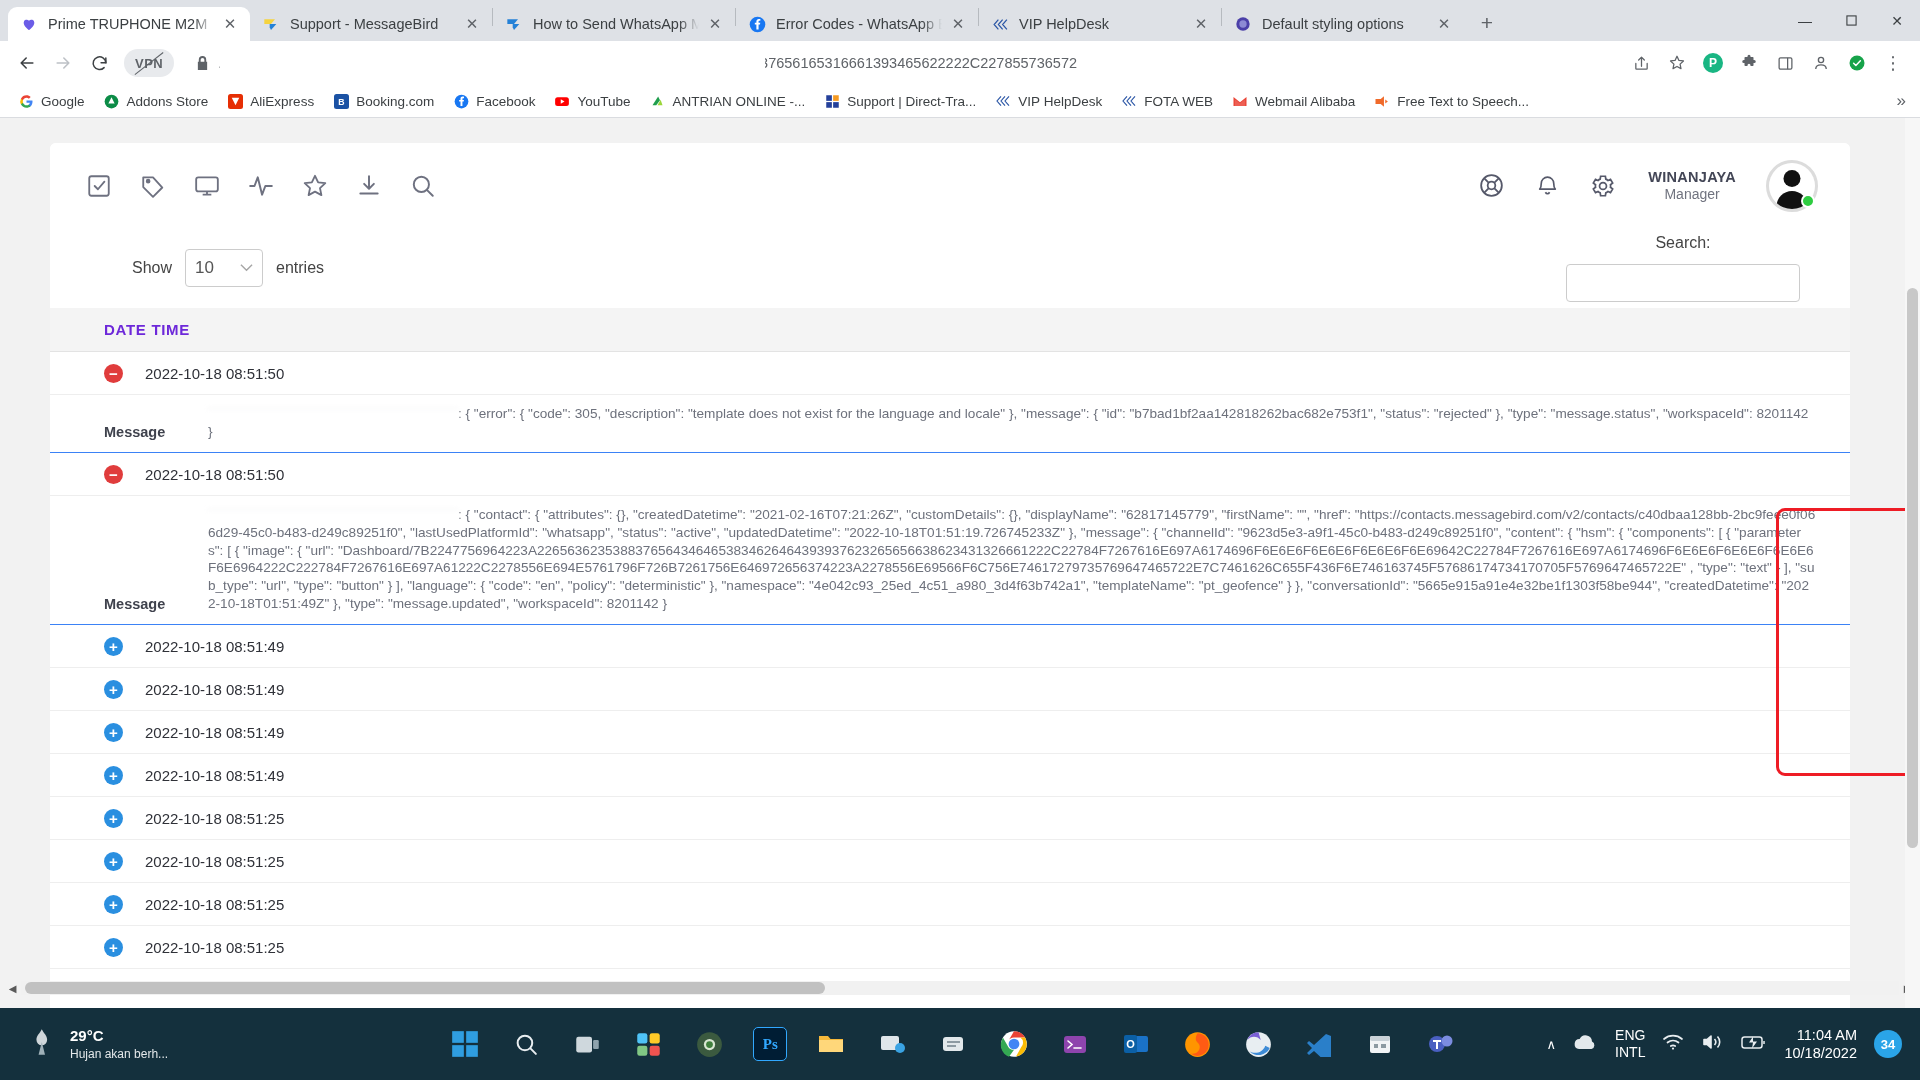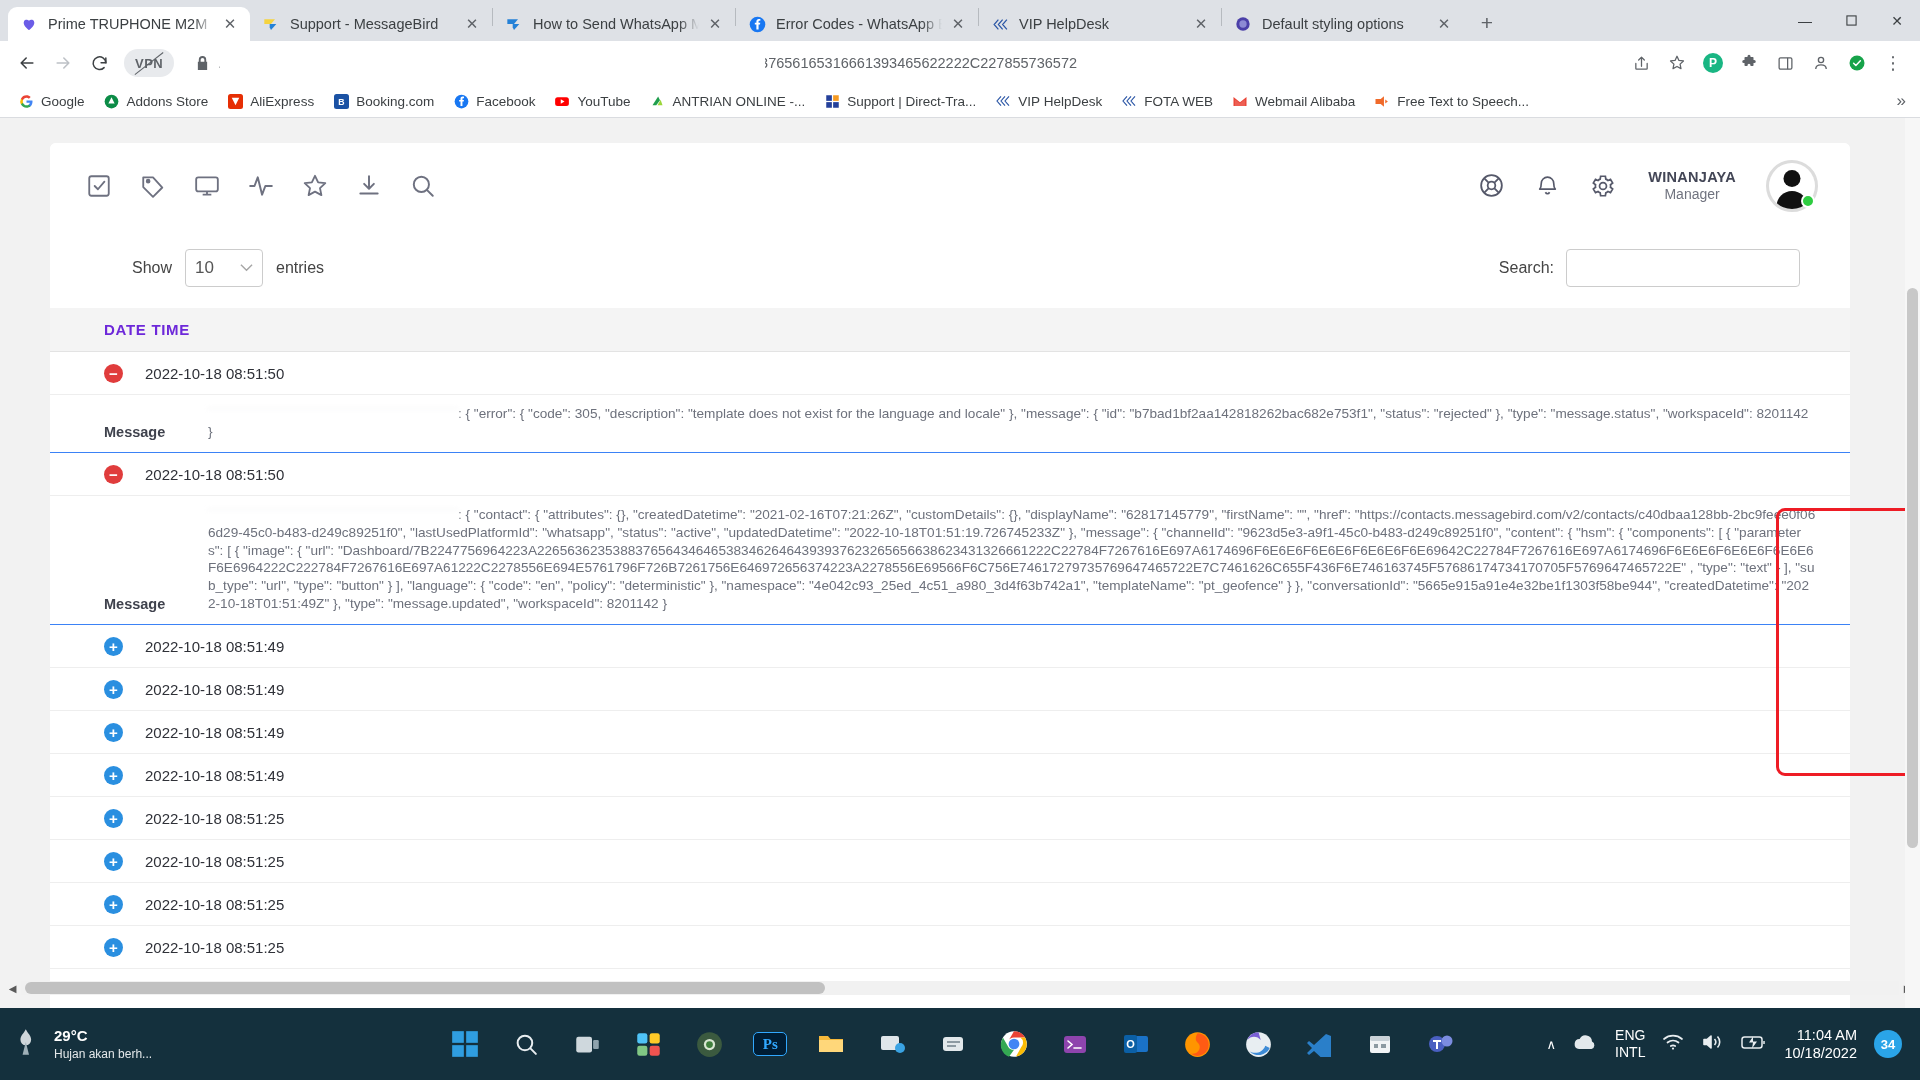--- a/index.html
+++ b/index.html
@@ -172,21 +172,21 @@
   .show-group { display: flex; align-items: center; gap: 13px; font-size: 16px; color: #444; }
   .select-box {
     width: 78px; height: 38px; border: 1px solid #ccc; border-radius: 4px;
     display: flex; align-items: center; padding: 0 9px; font-size: 17px; color: #555;
     position: relative; background: #fff;
   }
   .select-box .caret {
     position: absolute; right: 9px; top: 50%; transform: translateY(-50%);
     color: #999; font-size: 11px;
   }
-  .search-group { margin-left: auto; display: flex; align-items: center; gap: 12px; }
+  .search-group { margin-left: auto; display: flex; align-items: center; gap: 12px; flex-direction: column; }
   .search-label { font-size: 16px; color: #444; }
   .search-input {
     width: 234px; height: 38px; border: 1px solid #ccc; border-radius: 4px;
     background: #fff;
   }
 
   .table-wrap {
     position: absolute; left: 50px; top: 190px; width: 1800px; height: 790px;
     background: #fff; overflow: hidden;
   }
@@ -247,26 +247,26 @@
   .vscroll-thumb {
     position: absolute; left: 2px; top: 170px; width: 11px; height: 560px;
     background: #c8c8c8; border-radius: 6px;
   }
 
   
   .taskbar {
     position: absolute; left: 0; bottom: 0; width: 1920px; height: 72px;
     background: #14303d; display: flex; align-items: center; color: #fff;
   }
-  .weather { display: flex; align-items: center; gap: 12px; padding-left: 16px; width: 360px; }
+  .weather { display: flex; align-items: center; gap: 12px; padding-left: 32px; width: 360px; }
   .weather-txt { line-height: 1.35; }
   .weather-temp { font-size: 15px; font-weight: 600; }
   .weather-desc { font-size: 12px; color: #e4e8ea; }
   .tb-center { display: flex; align-items: center; gap: 27px; margin: 0 auto; }
-  .tb-app { width: 34px; height: 24px; display: flex; align-items: center; justify-content: center; border-radius: 5px; }
+  .tb-app { width: 34px; height: 34px; display: flex; align-items: center; justify-content: center; border-radius: 5px; }
   .tray { display: flex; align-items: center; gap: 17px; padding-right: 18px; }
   .lang { line-height: 1.2; text-align: center; font-size: 14px; }
   .clock { line-height: 1.25; text-align: right; font-size: 14.5px; }
   .notif-badge {
     width: 28px; height: 28px; border-radius: 50%; background: #2aa4e8;
     display: flex; align-items: center; justify-content: center;
     font-size: 13px; font-weight: 600; color: #fff;
   }
 </style>
 </head>

